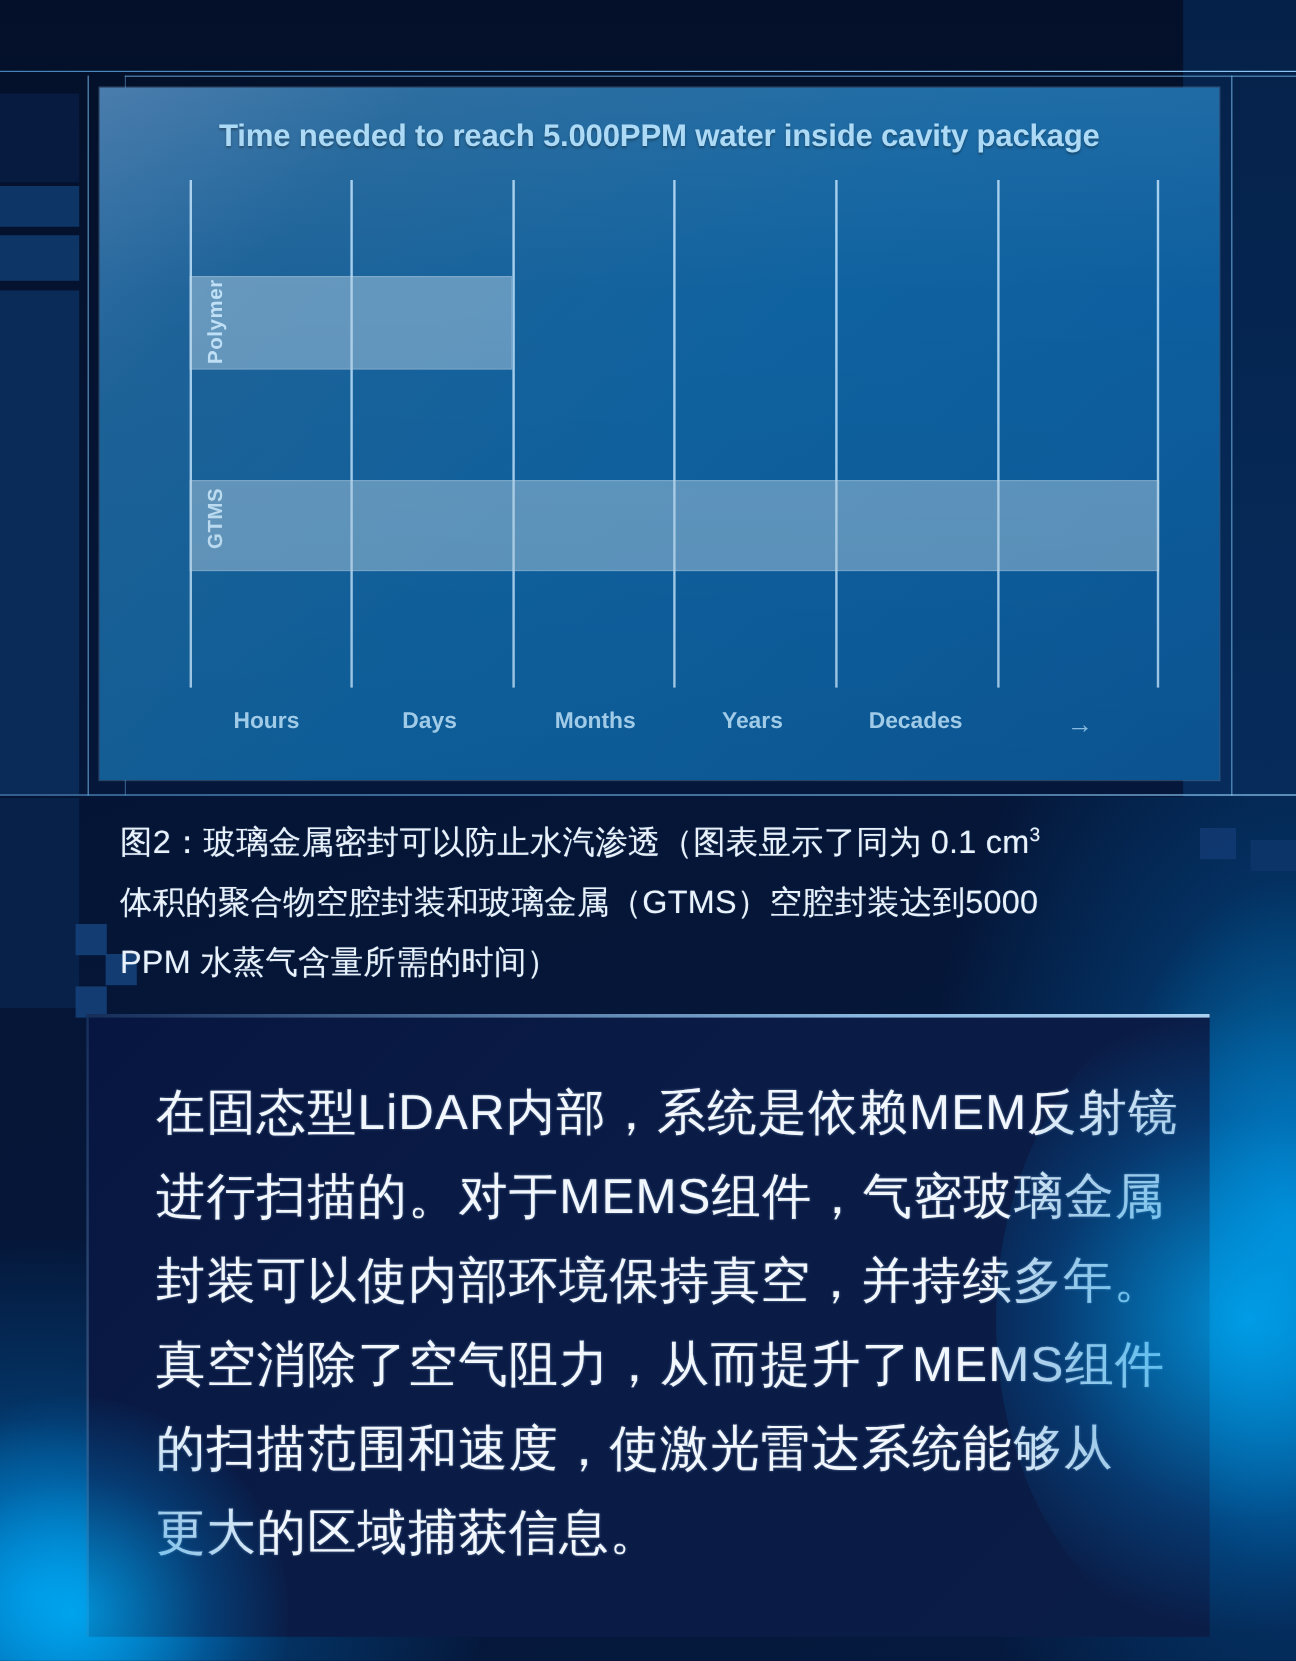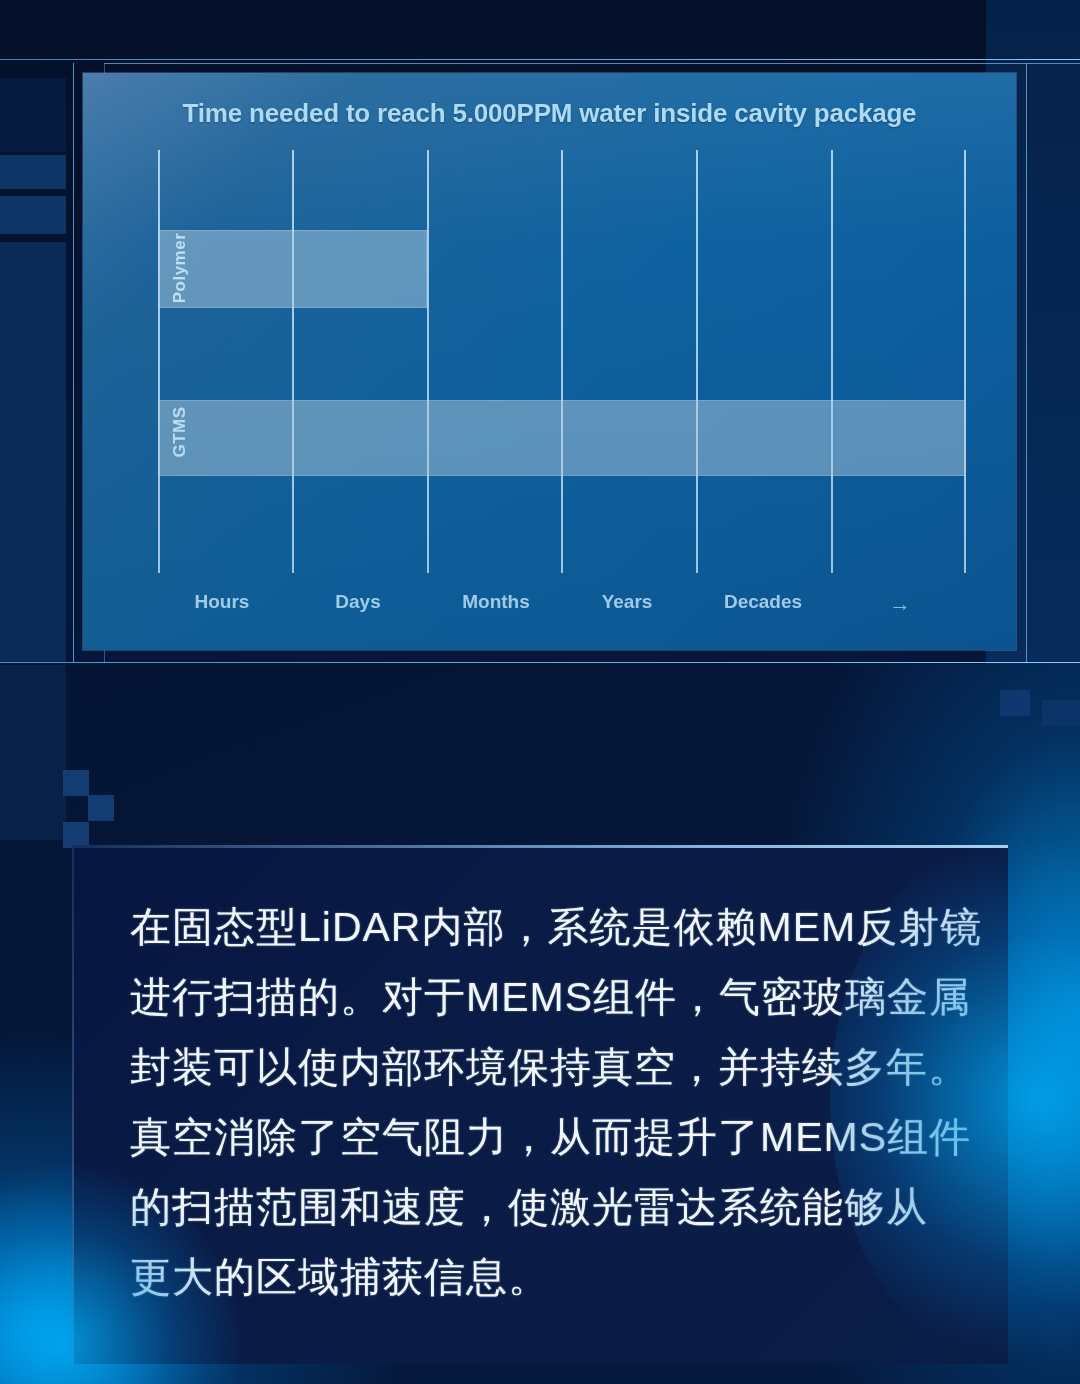--- a/index.html
+++ b/index.html
@@ -310,20 +310,25 @@
       <div class="xtick" style="left:64px">Hours</div>
       <div class="xtick" style="left:200px">Days</div>
       <div class="xtick" style="left:338px">Months</div>
       <div class="xtick" style="left:469px">Years</div>
       <div class="xtick" style="left:605px">Decades</div>
       <div class="xtick arrow" style="left:742px">→</div>
     </div>
 
   </div>
 
+  <div class="caption">
+    <span>图2：玻璃金属密封可以防止水汽渗透（图表显示了同为 0.1 cm</span><sup>3</sup><br>
+    <span>体积的聚合物空腔封装和玻璃金属（GTMS）空腔封装达到5000</span><br>
+    <span>PPM 水蒸气含量所需的时间）</span>
+  </div>
 
   <div class="body-box">
     <div class="body-box-inner">
       <div class="body-line">在固态型LiDAR内部，系统是依赖MEM反射镜</div>
       <div class="body-line">进行扫描的。对于MEMS组件，气密玻璃金属</div>
       <div class="body-line">封装可以使内部环境保持真空，并持续多年。</div>
       <div class="body-line">真空消除了空气阻力，从而提升了MEMS组件</div>
       <div class="body-line">的扫描范围和速度，使激光雷达系统能够从</div>
       <div class="body-line">更大的区域捕获信息。</div>
     </div>

